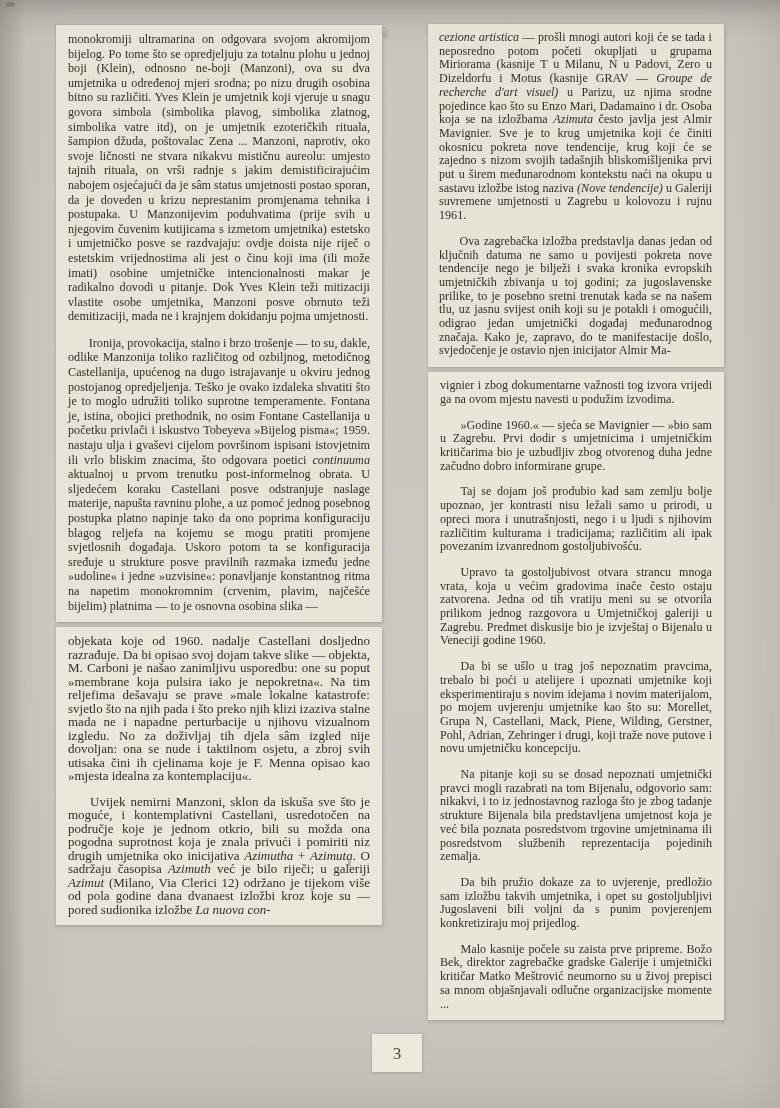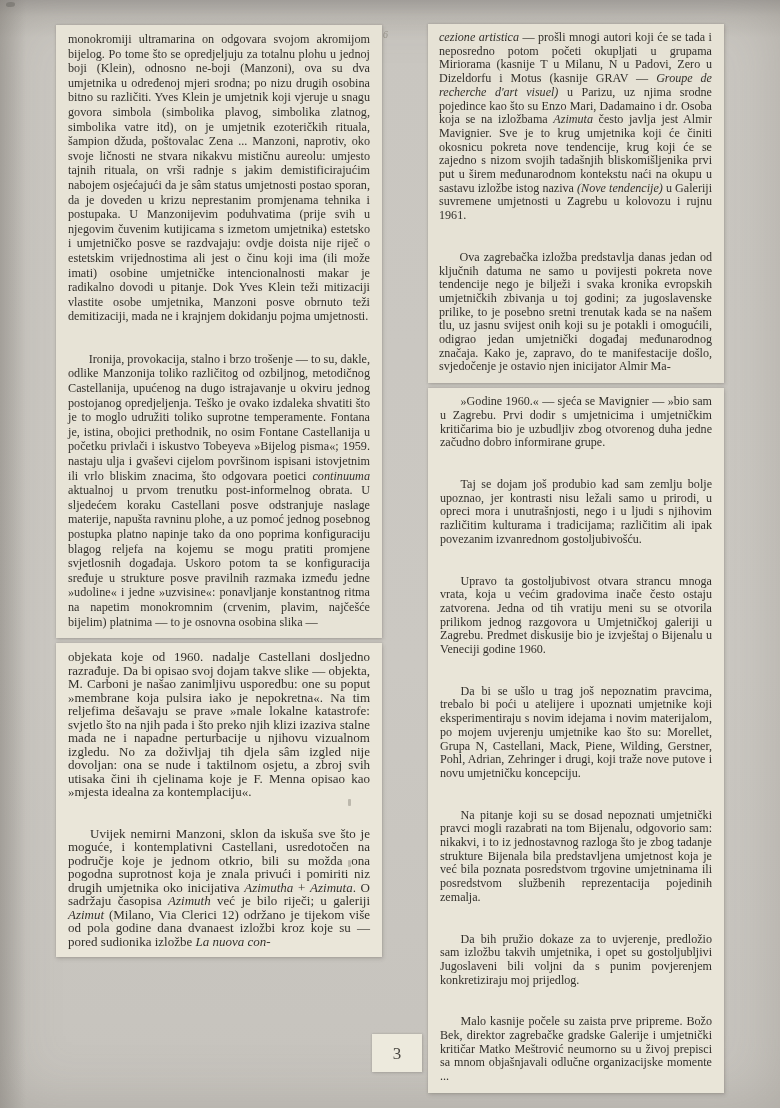--- a/index.html
+++ b/index.html
@@ -41,21 +41,21 @@
     text-justify:inter-word;
     hyphens:auto;
   }
   .clip + .clip{margin-top:5px;}
   .clip-l1{background:#e7e3d6;font-size:12.2px;line-height:14.6px;}
   .clip-l2{background:#eae6d9;font-size:13px;line-height:13.5px;}
   .clip-r1{background:#e6e2d5;font-size:12.1px;line-height:13.7px;padding-left:11px;}
   .clip-r2{background:#e9e5d8;font-size:12.1px;line-height:13.7px;}
 
   .clip p{margin:0;text-indent:1.7em;}
-  .clip p + p{margin-top:28px;}
+  .clip p + p{margin-top:12px;}
   .clip p.flush{text-indent:0;}
   .clip em{font-style:italic;}
 
   .page-number-slip{
     position:absolute;left:372px;top:1034px;width:50px;height:38px;
     background:#edead d;
     background:#edeadd;
     box-shadow:0 0 2px rgba(95,90,80,.3),1px 1px 3px rgba(60,56,50,.15);
     display:flex;align-items:center;justify-content:center;
   }
@@ -83,20 +83,21 @@
       <p>Uvijek nemirni Manzoni, sklon da iskuša sve što je moguće, i kontemplativni Castellani, usredotočen na područje koje je jednom otkrio, bili su možda ona pogodna suprotnost koja je znala privući i pomiriti niz drugih umjetnika oko inicijativa <em>Azimutha</em> + <em>Azimuta</em>. O sadržaju časopisa <em>Azimuth</em> već je bilo riječi; u galeriji <em>Azimut</em> (Milano, Via Clerici 12) održano je tijekom više od pola godine dana dvanaest izložbi kroz koje su — pored sudionika izložbe <em>La nuova con-</em></p>
     </div>
   </div>
 
   <div class="column column-right">
     <div class="clip clip-r1">
       <p class="flush"><em>cezione artistica</em> — prošli mnogi autori koji će se tada i neposredno potom početi okupljati u grupama Miriorama (kasnije T u Milanu, N u Padovi, Zero u Dizeldorfu i Motus (kasnije GRAV — <em>Groupe de recherche d'art visuel)</em> u Parizu, uz njima srodne pojedince kao što su Enzo Mari, Dadamaino i dr. Osoba koja se na izložbama <em>Azimuta</em> često javlja jest Almir Mavignier. Sve je to krug umjetnika koji će činiti okosnicu pokreta nove tendencije, krug koji će se zajedno s nizom svojih tadašnjih bliskomišljenika prvi put u širem međunarodnom kontekstu naći na okupu u sastavu izložbe istog naziva <em>(Nove tendencije)</em> u Galeriji suvremene umjetnosti u Zagrebu u kolovozu i rujnu 1961.</p>
       <p>Ova zagrebačka izložba predstavlja danas jedan od ključnih datuma ne samo u povijesti pokreta nove tendencije nego je bilježi i svaka kronika evropskih umjetničkih zbivanja u toj godini; za jugoslavenske prilike, to je posebno sretni trenutak kada se na našem tlu, uz jasnu svijest onih koji su je potakli i omogućili, odigrao jedan umjetnički događaj međunarodnog značaja. Kako je, zapravo, do te manifestacije došlo, svjedočenje je ostavio njen inicijator Almir Ma-</p>
     </div>
     <div class="clip clip-r2">
+      <p class="flush">vignier i zbog dokumentarne važnosti tog izvora vrijedi ga na ovom mjestu navesti u podužim izvodima.</p>
       <p>»Godine 1960.« — sjeća se Mavignier — »bio sam u Zagrebu. Prvi dodir s umjetnicima i umjetničkim kritičarima bio je uzbudljiv zbog otvorenog duha jedne začudno dobro informirane grupe.</p>
       <p>Taj se dojam još produbio kad sam zemlju bolje upoznao, jer kontrasti nisu ležali samo u prirodi, u opreci mora i unutrašnjosti, nego i u ljudi s njihovim različitim kulturama i tradicijama; različitim ali ipak povezanim izvanrednom gostoljubivošću.</p>
       <p>Upravo ta gostoljubivost otvara strancu mnoga vrata, koja u većim gradovima inače često ostaju zatvorena. Jedna od tih vratiju meni su se otvorila prilikom jednog razgovora u Umjetničkoj galeriji u Zagrebu. Predmet diskusije bio je izvještaj o Bijenalu u Veneciji godine 1960.</p>
       <p>Da bi se ušlo u trag još nepoznatim pravcima, trebalo bi poći u atelijere i upoznati umjetnike koji eksperimentiraju s novim idejama i novim materijalom, po mojem uvjerenju umjetnike kao što su: Morellet, Grupa N, Castellani, Mack, Piene, Wilding, Gerstner, Pohl, Adrian, Zehringer i drugi, koji traže nove putove i novu umjetničku koncepciju.</p>
       <p>Na pitanje koji su se dosad nepoznati umjetnički pravci mogli razabrati na tom Bijenalu, odgovorio sam: nikakvi, i to iz jednostavnog razloga što je zbog tadanje strukture Bijenala bila predstavljena umjetnost koja je već bila poznata posredstvom trgovine umjetninama ili posredstvom službenih reprezentacija pojedinih zemalja.</p>
       <p>Da bih pružio dokaze za to uvjerenje, predložio sam izložbu takvih umjetnika, i opet su gostoljubljivi Jugoslaveni bili voljni da s punim povjerenjem konkretiziraju moj prijedlog.</p>
       <p>Malo kasnije počele su zaista prve pripreme. Božo Bek, direktor zagrebačke gradske Galerije i umjetnički kritičar Matko Meštrović neumorno su u živoj prepisci sa mnom objašnjavali odlučne organizacijske momente ...</p>
     </div>
   </div>
 

